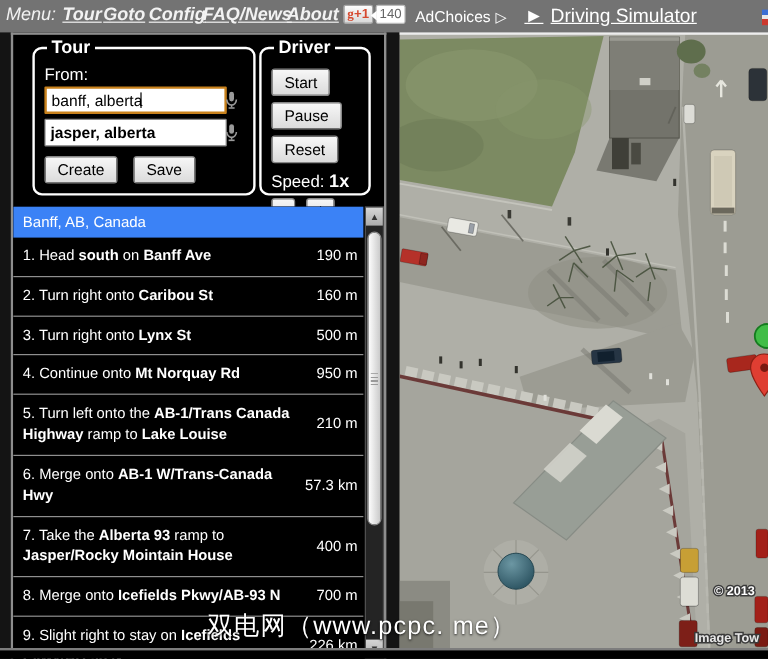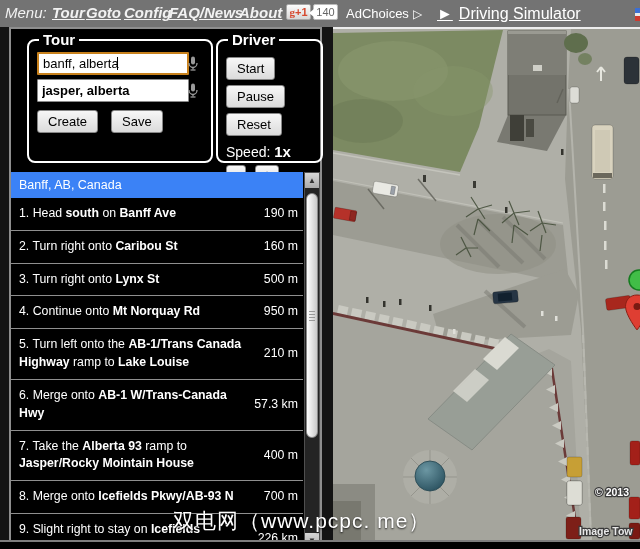--- a/index.html
+++ b/index.html
@@ -26,21 +26,21 @@
   .simlink .play { margin-right:6px; text-decoration:none; }
   .cutoff-icon { position:absolute; left:635px; top:8px; width:5px; height:13px;
                  background:linear-gradient(180deg,#3b6fd4 0 35%,#e8e8e8 35% 60%,#cc3a2f 60% 100%); }
 
   
   .left-column { position:absolute; left:9px; top:27px; width:313px; height:522px;
                  background:#000; border:2px solid #8e8e8e; border-bottom:none; z-index:20; }
   fieldset { position:absolute; border:2px solid #fff; border-radius:8px; padding:4px 8px 8px 8px; }
   fieldset legend { color:#fff; font-weight:bold; font-size:15px; padding:0 4px; margin-left:2px; }
   .fs-tour  { left:16px; top:2px; width:170px; height:132px; }
-  .fs-driver{ left:205px; top:2px; width:107px; height:132px; }
+  .fs-driver{ left:205px; top:2px; width:93px; height:132px; }
   .flabel { color:#fff; font-size:14px; margin:2px 0 2px 0; }
   .input-wrap { position:relative; width:166px; height:23px; margin-bottom:4px; }
   .input-wrap input { width:152px; height:23px; font-size:13px; font-family:"Liberation Sans",sans-serif;
                       padding:2px 18px 2px 4px; background:#fff; color:#000; border-radius:1px; }
   .from-input input { border:2px solid #c8811c; outline:none; }
   .to-input input   { border:1px solid #8a8a8a;font-weight:bold; }
   .caret { position:absolute; left:80px; top:5px; width:1px; height:13px; background:#000; }
   .mic { position:absolute; right:4px; top:4px; width:12px; height:15px; cursor:pointer; }
   .btn { background:linear-gradient(#f7f7f7,#dbdbdb); border:1px solid #878787; border-radius:3px;
          color:#000; font-size:13px; font-family:"Liberation Sans",sans-serif; padding:3px 10px; cursor:pointer; }
@@ -94,20 +94,21 @@
   <span class="bubble">140</span>
   <span class="adchoices"><span>AdChoices</span><span class="tri">▷</span></span>
   <a class="simlink"><span class="play">►</span><span>Driving Simulator</span></a>
   <span class="cutoff-icon"></span>
 </div>
 
 <div class="left-column">
 
   <fieldset class="fs-tour">
     <legend>Tour</legend>
+    <div class="flabel">From:</div>
     <div class="input-wrap from-input">
       <input type="text" value="banff, alberta" style="">
       <span class="caret"></span>
       <svg class="mic" viewBox="0 0 12 15">
         <rect x="4" y="0.5" width="4" height="8" rx="2" fill="#9a9a9a"></rect>
         <path d="M2,7 a4,4.5 0 0 0 8,0" fill="none" stroke="#9a9a9a" stroke-width="1.3"></path>
         <line x1="6" y1="11.5" x2="6" y2="13.5" stroke="#9a9a9a" stroke-width="1.3"></line>
         <line x1="3.5" y1="14" x2="8.5" y2="14" stroke="#9a9a9a" stroke-width="1.3"></line>
       </svg>
     </div>

